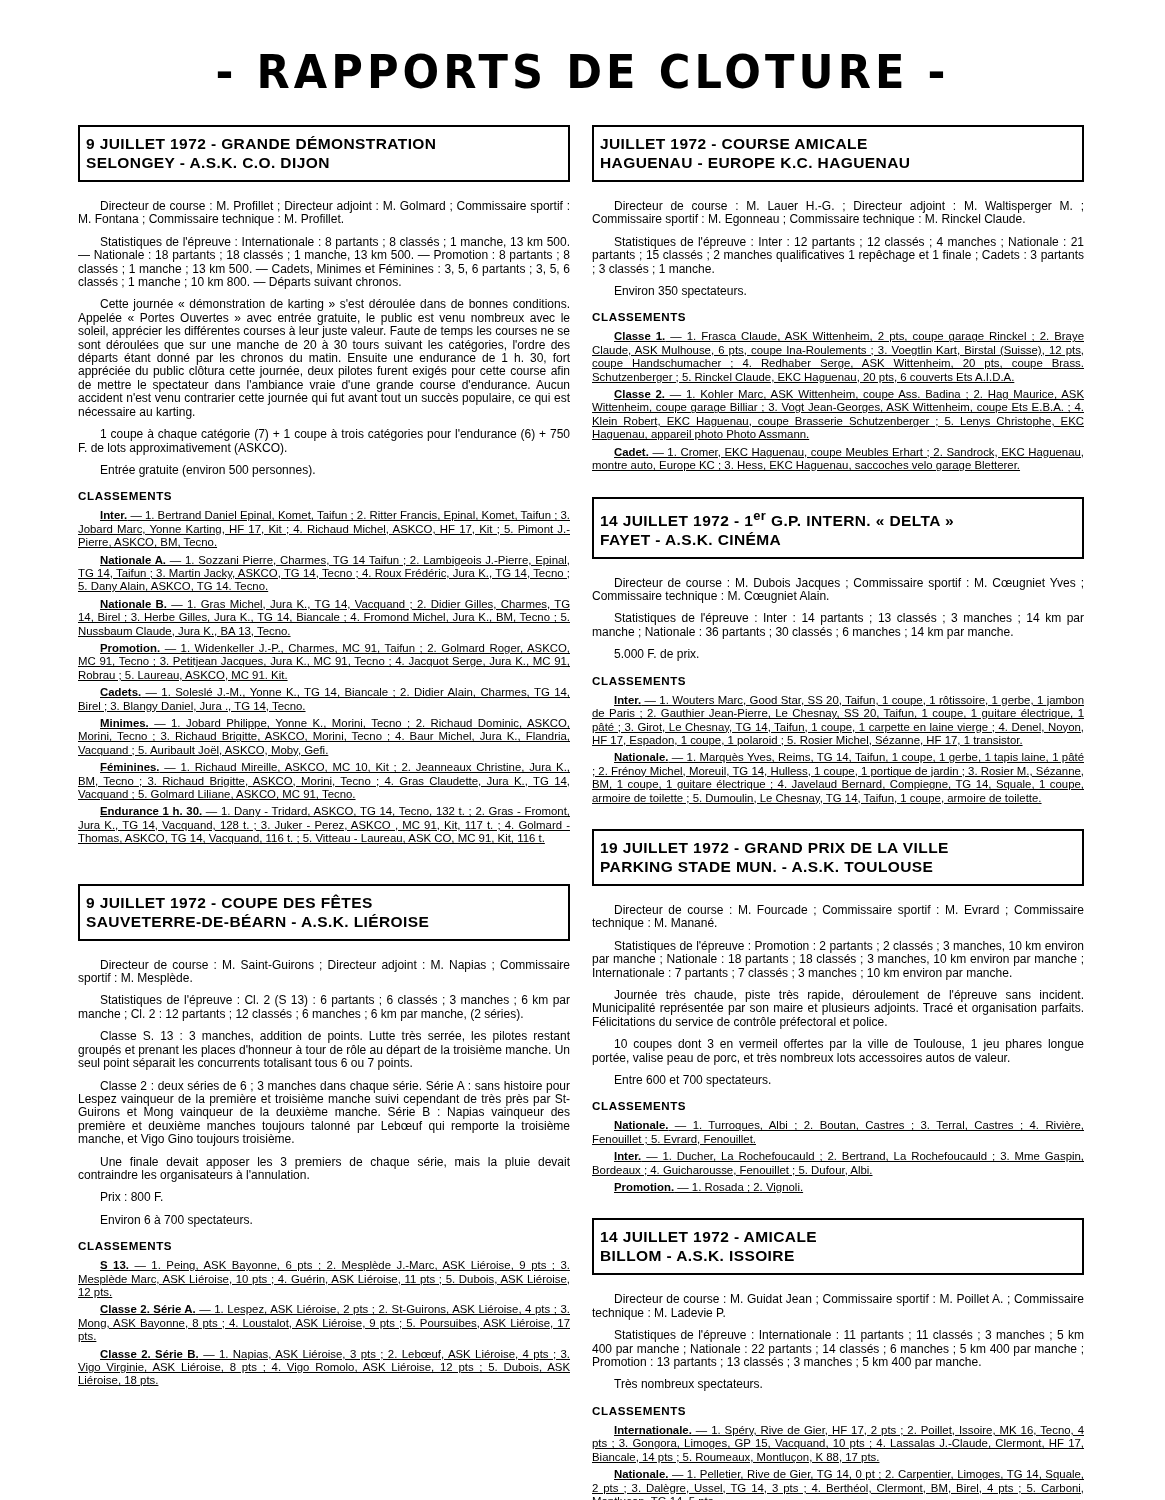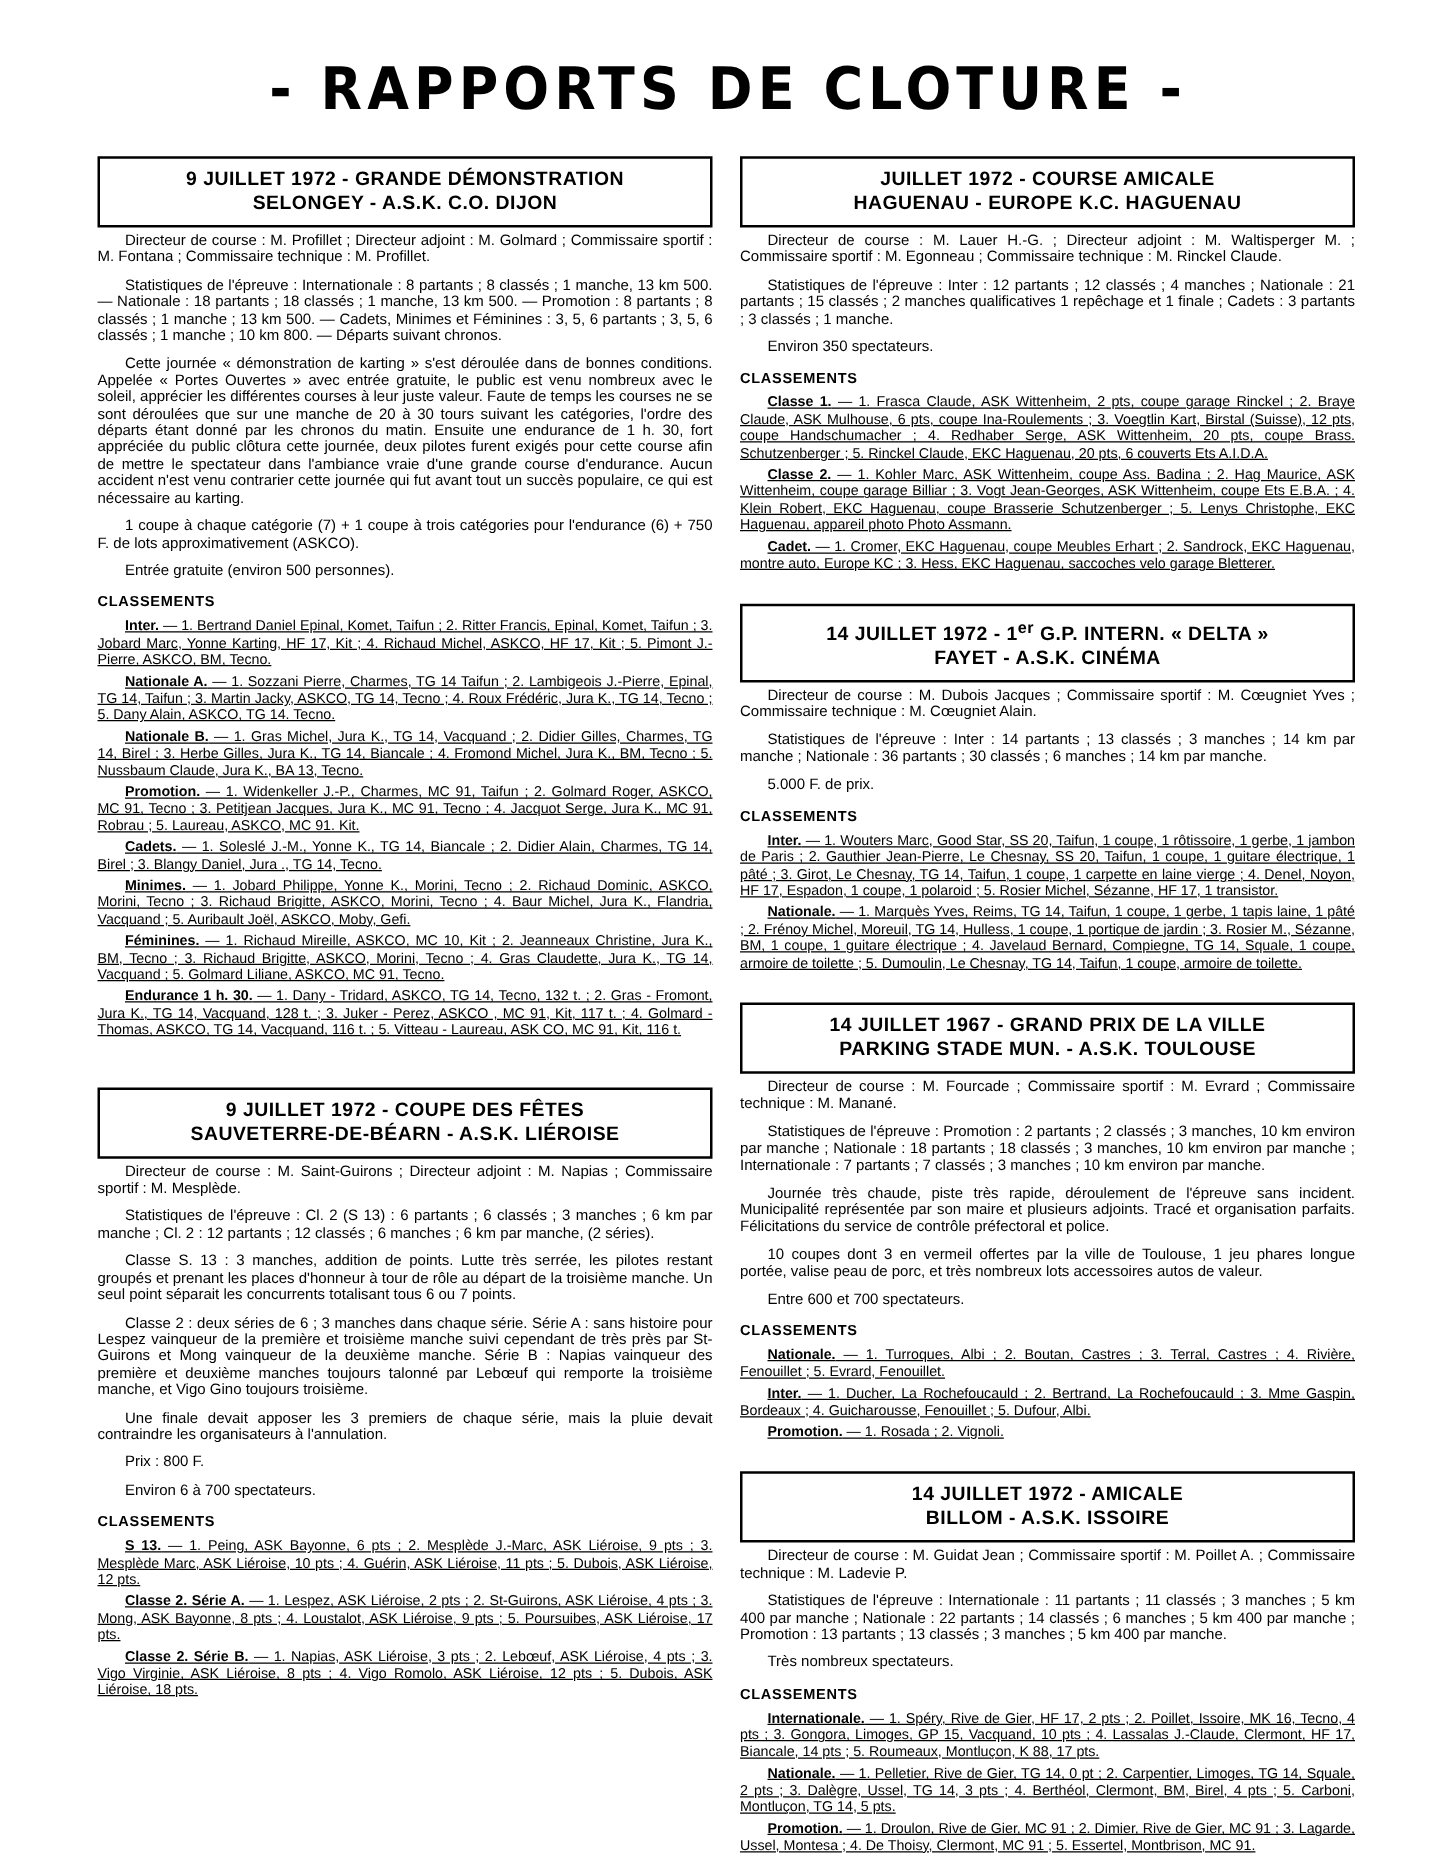--- a/index.html
+++ b/index.html
@@ -38,22 +38,21 @@
     box-sizing: border-box;
     align-items: flex-start;
   }
   .col {
     width: 492px;
     flex: 0 0 492px;
   }
   .box {
     border: 2px solid #000;
     padding: 7px 6px 8px 6px;
-    text-align: center;
-    margin-bottom: 4px;
+    margin-bottom: 18px;
   }
   .box .line {
     font-weight: bold;
     font-size: 15.5px;
     letter-spacing: 0.4px;
     line-height: 19px;
     white-space: nowrap;
   }
   .body-text {
     font-size: 12px;
@@ -166,21 +165,21 @@
         <p class="body-text">5.000 F. de prix.</p>
         <div class="classements">CLASSEMENTS</div>
         <p class="entry"><b>Inter.</b> — 1. Wouters Marc, Good Star, SS 20, Taifun, 1 coupe, 1 rôtissoire, 1 gerbe, 1 jambon de Paris ; 2. Gauthier Jean-Pierre, Le Chesnay, SS 20, Taifun, 1 coupe, 1 guitare électrique, 1 pâté ; 3. Girot, Le Chesnay, TG 14, Taifun, 1 coupe, 1 carpette en laine vierge ; 4. Denel, Noyon, HF 17, Espadon, 1 coupe, 1 polaroid ; 5. Rosier Michel, Sézanne, HF 17, 1 transistor.</p>
         <p class="entry"><b>Nationale.</b> — 1. Marquès Yves, Reims, TG 14, Taifun, 1 coupe, 1 gerbe, 1 tapis laine, 1 pâté ; 2. Frénoy Michel, Moreuil, TG 14, Hulless, 1 coupe, 1 portique de jardin ; 3. Rosier M., Sézanne, BM, 1 coupe, 1 guitare électrique ; 4. Javelaud Bernard, Compiegne, TG 14, Squale, 1 coupe, armoire de toilette ; 5. Dumoulin, Le Chesnay, TG 14, Taifun, 1 coupe, armoire de toilette.</p>
       </div>
 
       <div class="spacer-md"></div>
 
       <div>
         <div class="box">
-          <div class="line">14 JUILLET 1967 - GRAND PRIX DE LA VILLE</div>
+          <div class="line">19 JUILLET 1972 - GRAND PRIX DE LA VILLE</div>
           <div class="line">PARKING STADE MUN. - A.S.K. TOULOUSE</div>
         </div>
         <p class="body-text">Directeur de course : M. Fourcade ; Commissaire sportif : M. Evrard ; Commissaire technique : M. Manané.</p>
         <p class="body-text">Statistiques de l'épreuve : Promotion : 2 partants ; 2 classés ; 3 manches, 10 km environ par manche ; Nationale : 18 partants ; 18 classés ; 3 manches, 10 km environ par manche ; Internationale : 7 partants ; 7 classés ; 3 manches ; 10 km environ par manche.</p>
         <p class="body-text">Journée très chaude, piste très rapide, déroulement de l'épreuve sans incident. Municipalité représentée par son maire et plusieurs adjoints. Tracé et organisation parfaits. Félicitations du service de contrôle préfectoral et police.</p>
         <p class="body-text">10 coupes dont 3 en vermeil offertes par la ville de Toulouse, 1 jeu phares longue portée, valise peau de porc, et très nombreux lots accessoires autos de valeur.</p>
         <p class="body-text">Entre 600 et 700 spectateurs.</p>
         <div class="classements">CLASSEMENTS</div>
         <p class="entry"><b>Nationale.</b> — 1. Turroques, Albi ; 2. Boutan, Castres ; 3. Terral, Castres ; 4. Rivière, Fenouillet ; 5. Evrard, Fenouillet.</p>
         <p class="entry"><b>Inter.</b> — 1. Ducher, La Rochefoucauld ; 2. Bertrand, La Rochefoucauld ; 3. Mme Gaspin, Bordeaux ; 4. Guicharousse, Fenouillet ; 5. Dufour, Albi.</p>

